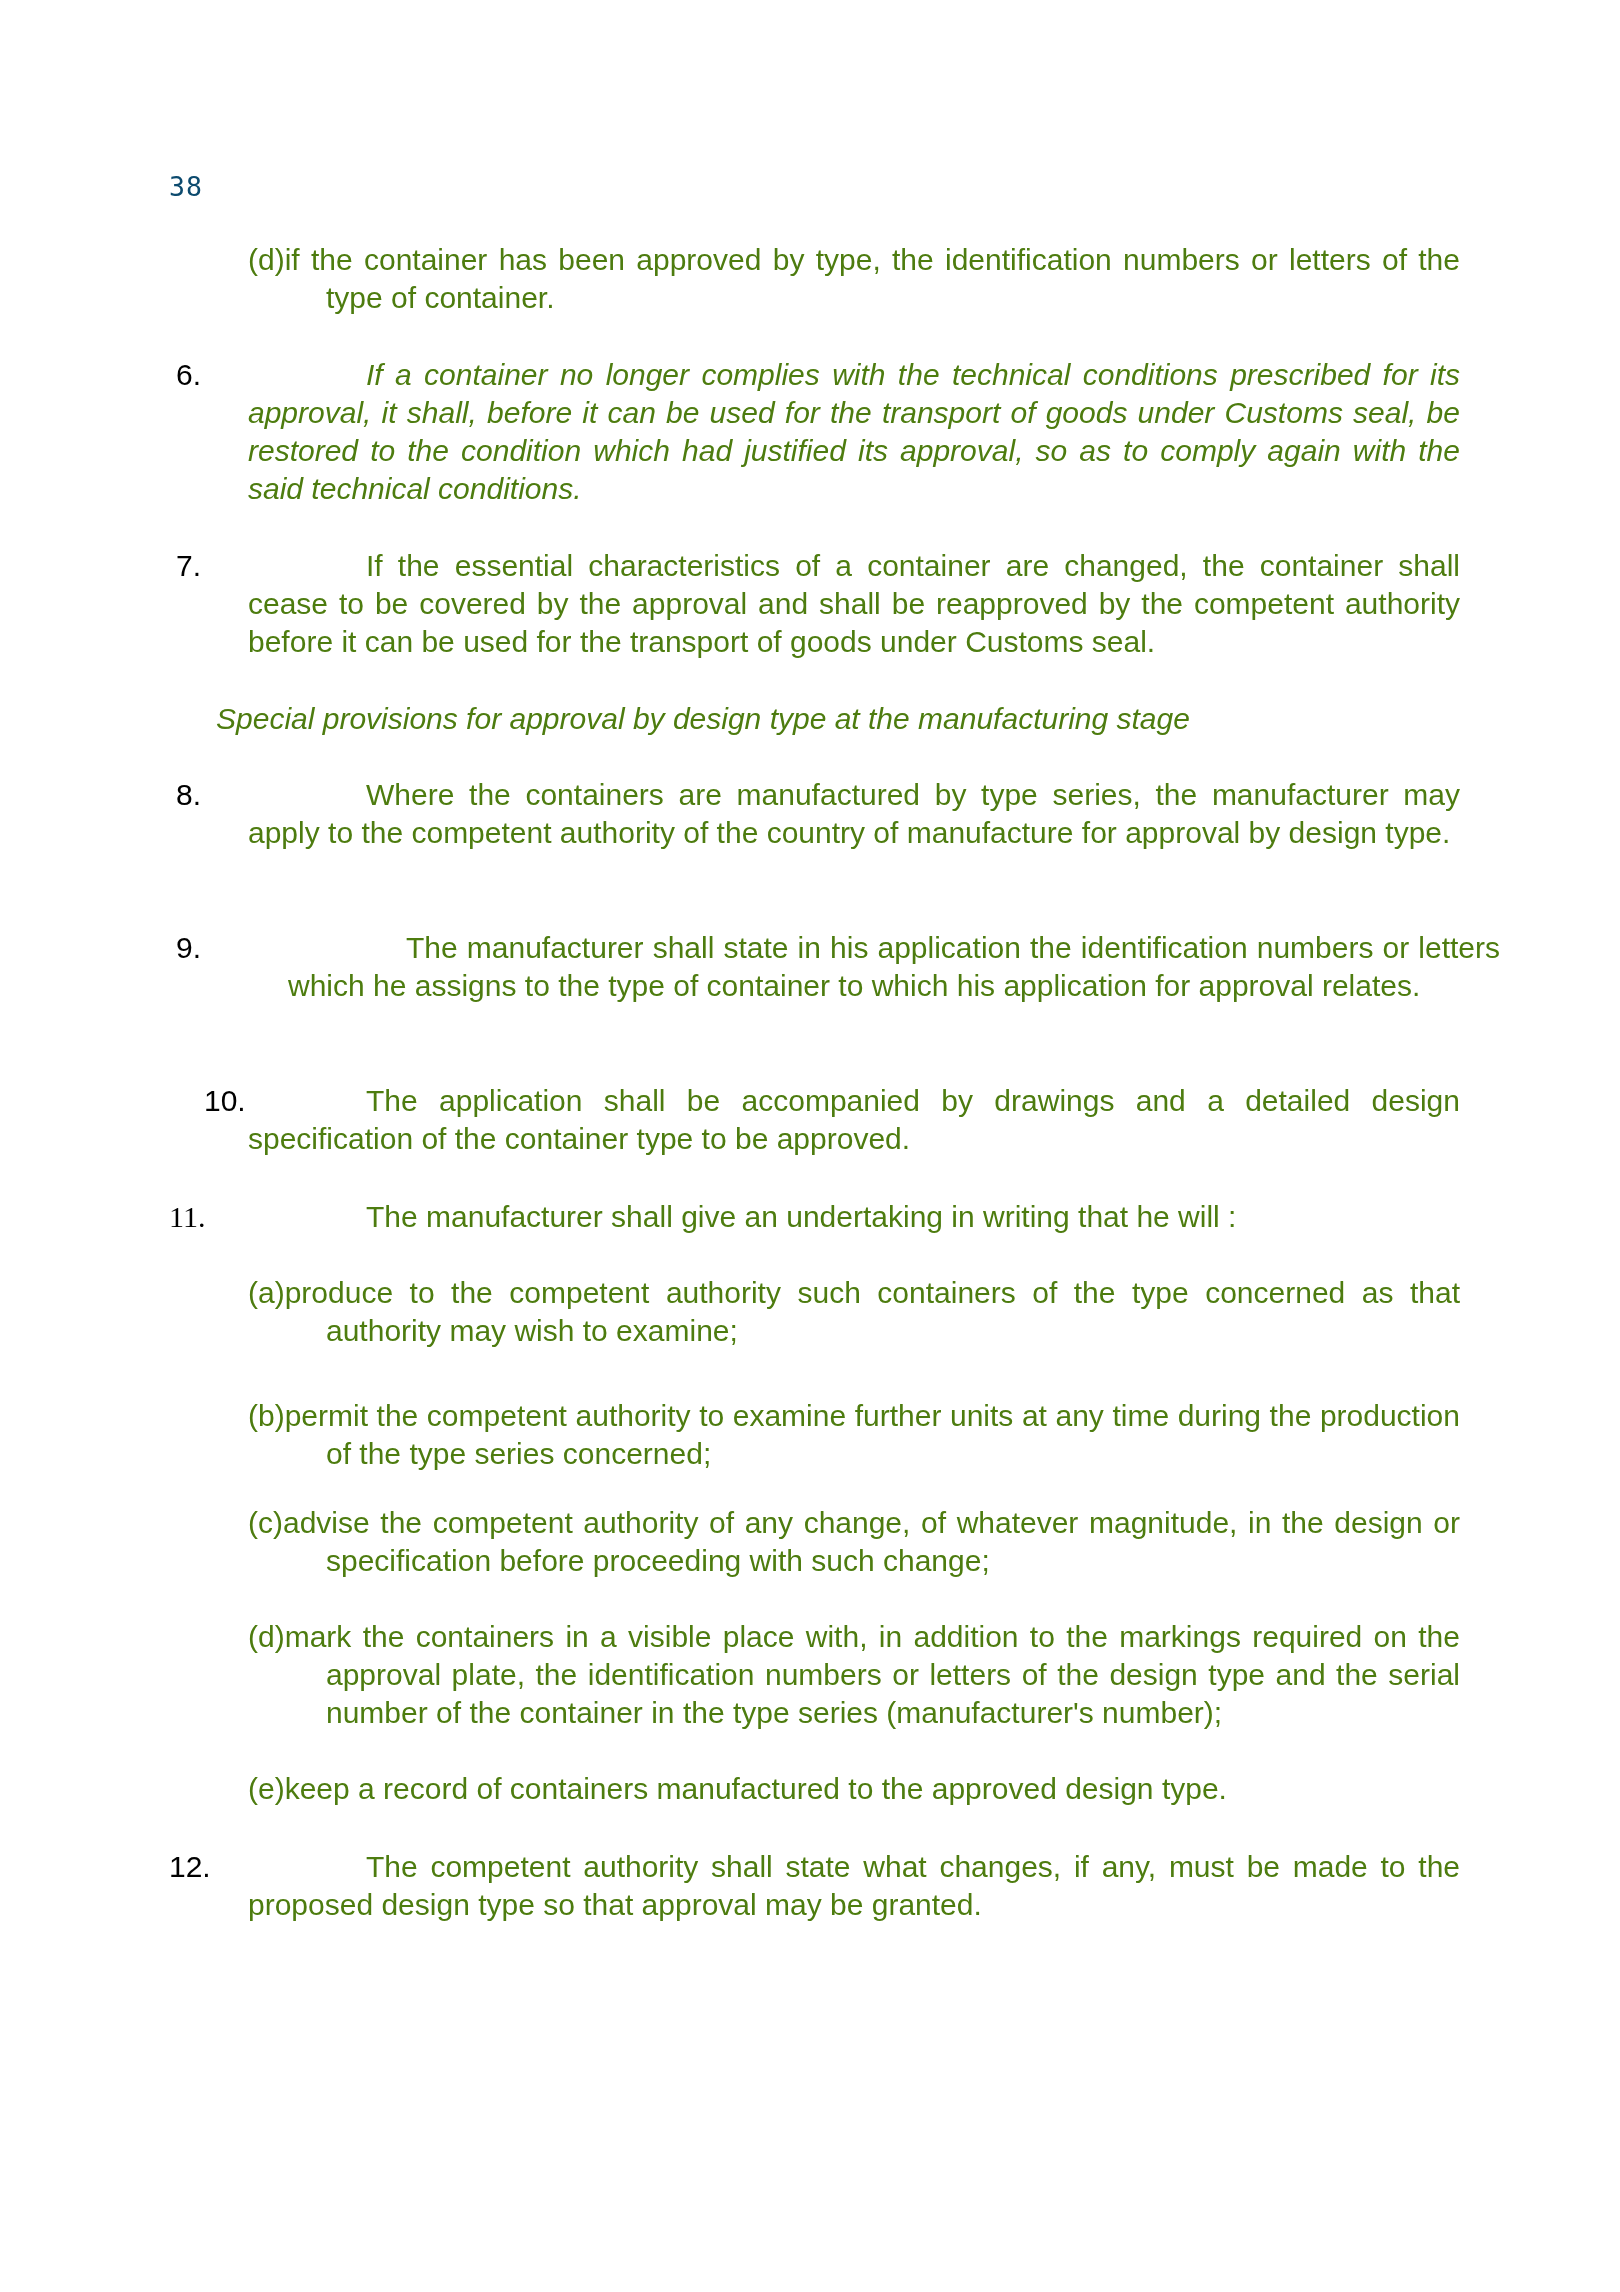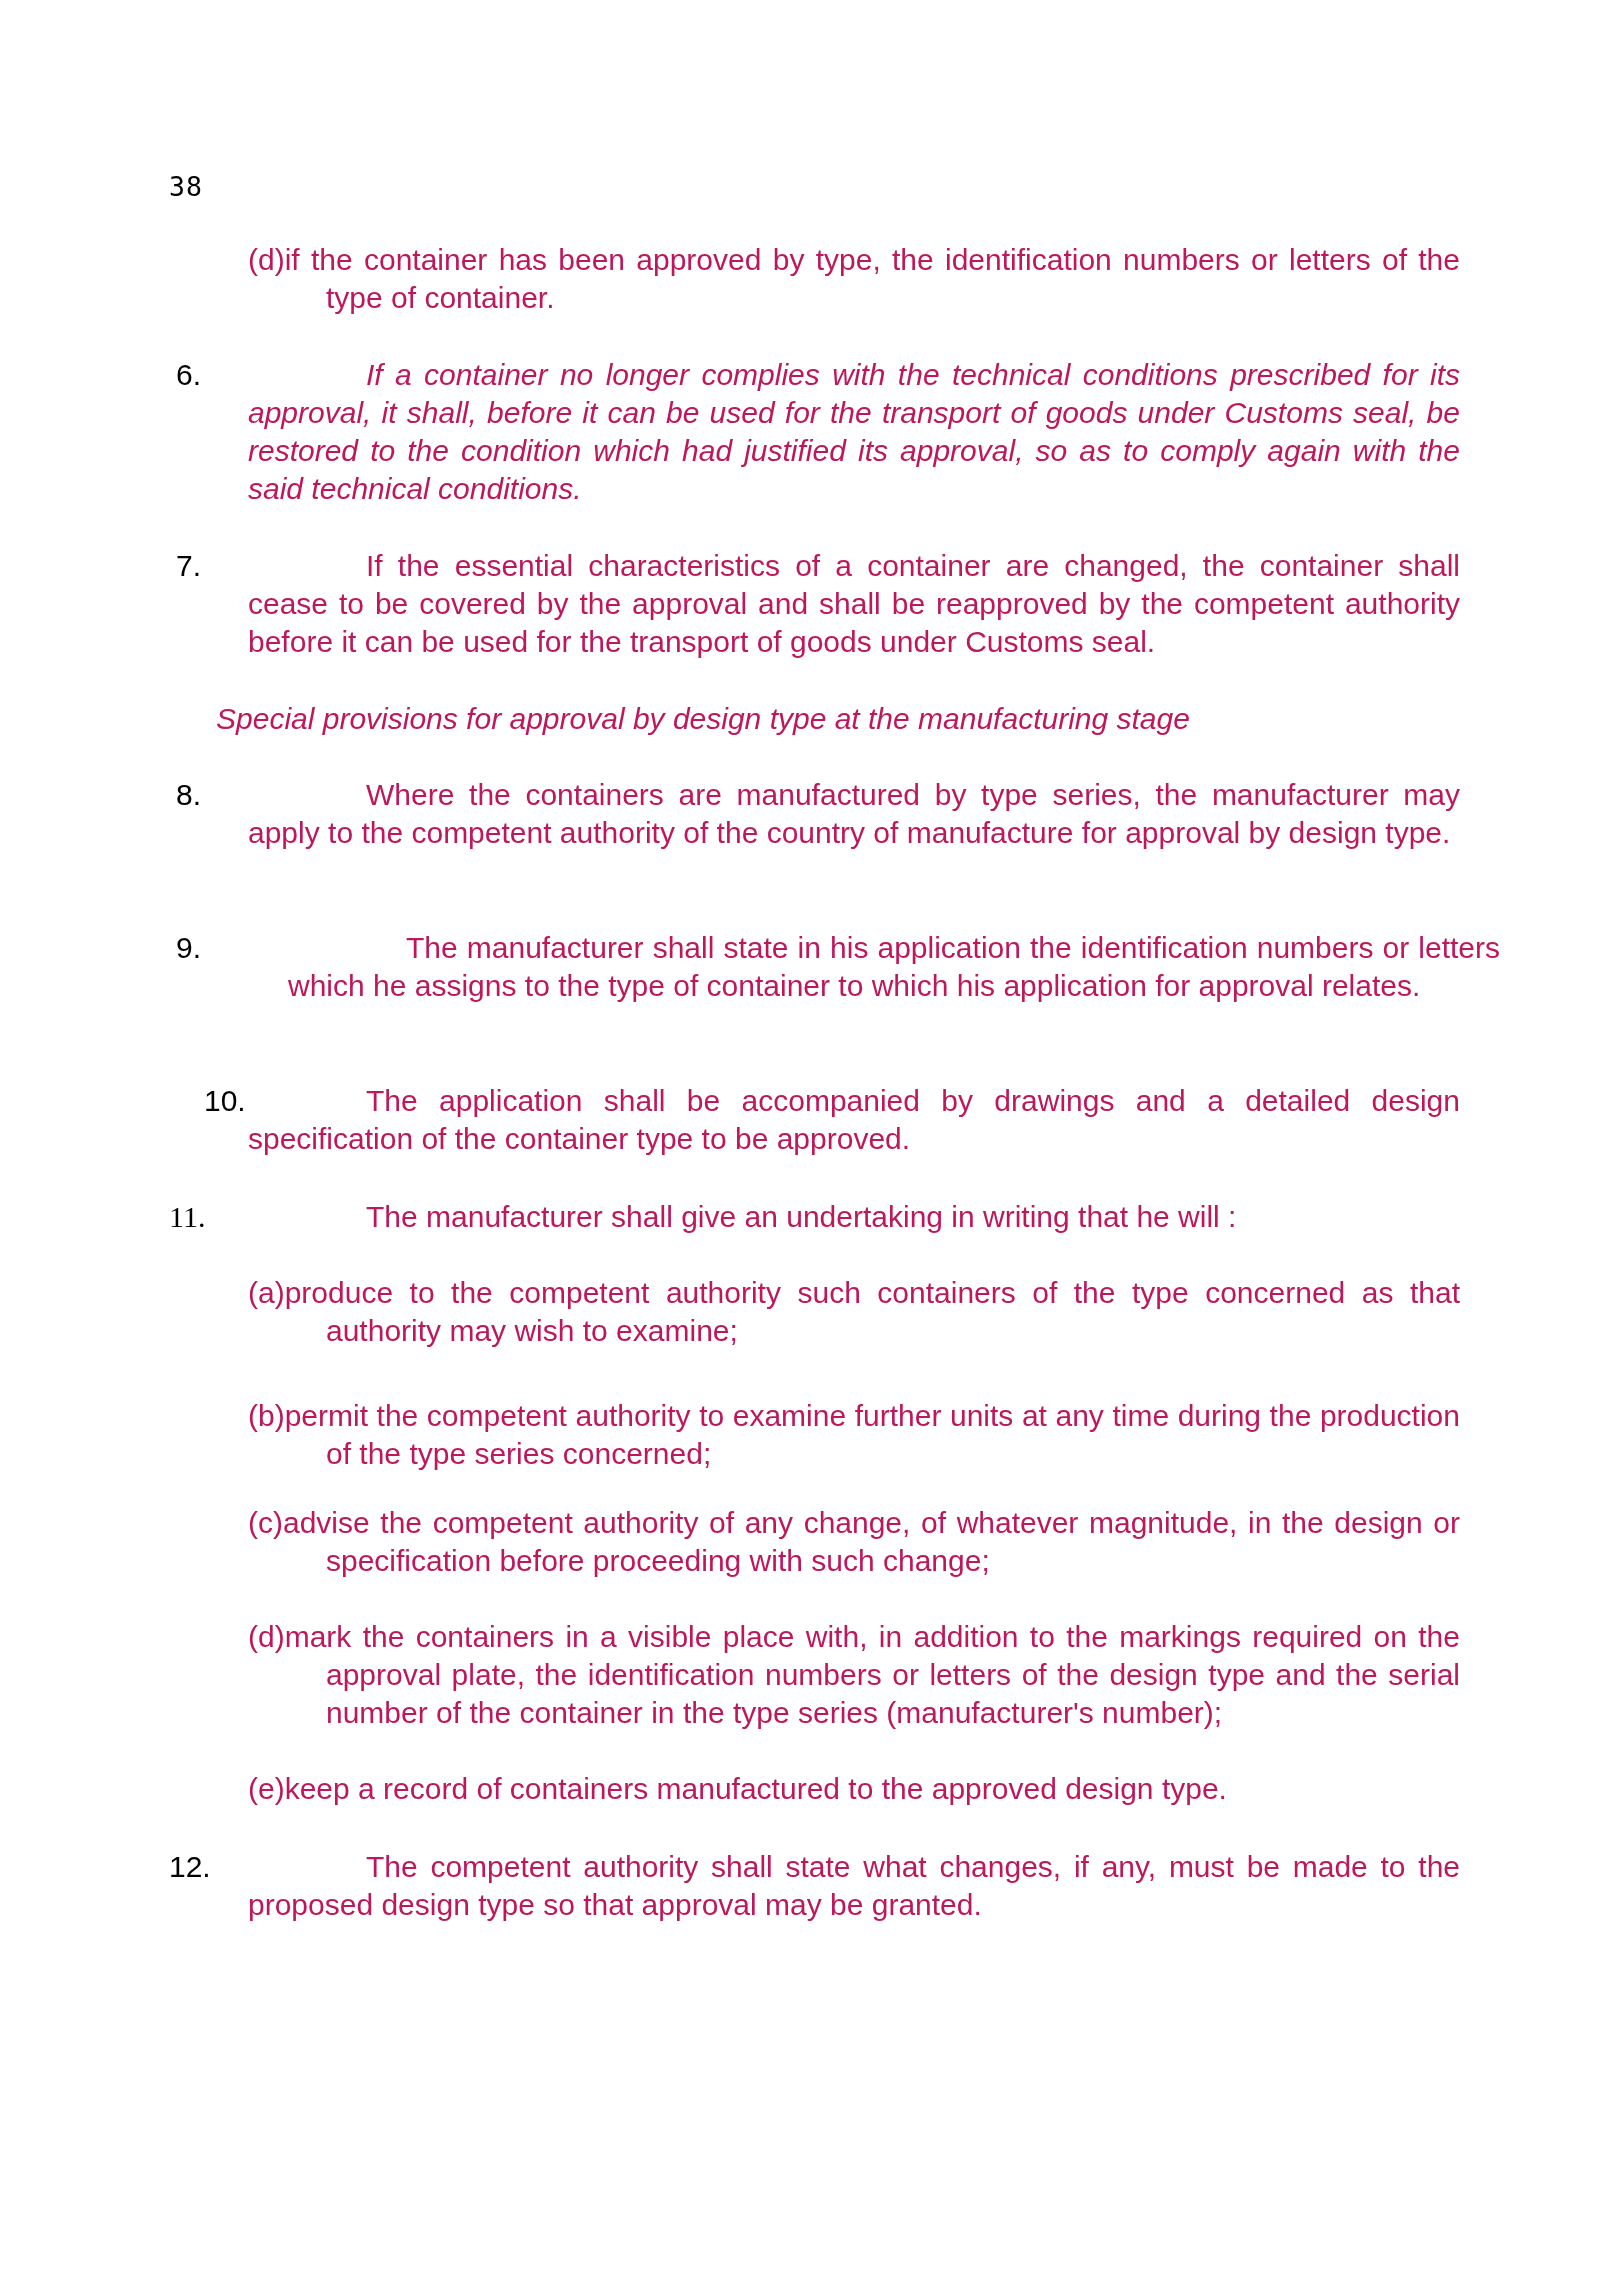--- a/index.html
+++ b/index.html
@@ -1,19 +1,19 @@
 <!DOCTYPE html>
 <html><head>
 <meta charset="utf-8">
 <style>
   html, body { margin: 0; padding: 0; background: #ffffff; }
   body { width: 1620px; height: 2293px; position: relative; overflow: hidden; }
   .page { position: absolute; left: 0; top: 0; width: 1620px; height: 2293px; background: #fff; color: #000; }
-  .pnum { position: absolute; left: 169px; top: 171px; font-family: "DejaVu Sans Mono", monospace; font-size: 26.5px; color: #000000; letter-spacing: 1px; }
-  .blk { position: absolute; font-family: "Liberation Sans", sans-serif; font-size: 30px; line-height: 38px; color: #be185d; }
+  .pnum { position: absolute; left: 169px; top: 171px; font-family: "DejaVu Sans Mono", monospace; font-size: 26.5px; color: #0c4a6e; letter-spacing: 1px; }
+  .blk { position: absolute; font-family: "Liberation Sans", sans-serif; font-size: 30px; line-height: 38px; color: #4d7c0f; }
   .para { left: 248px; width: 1212px; text-align: justify; text-align-last: left; }
   .para .first { display: inline-block; width: 118px; }
   .num { position: absolute; font-family: "Liberation Sans", sans-serif; font-size: 30px; line-height: 38px; }
   .sub { left: 248px; width: 1212px; padding-left: 78px; text-indent: -78px; box-sizing: border-box; text-align: justify; text-align-last: left; }
   .heading { left: 172px; width: 1274px; font-style: italic; margin-left: 44px; }
 </style>
 </head>
 <body>
 
 <div class="page">

